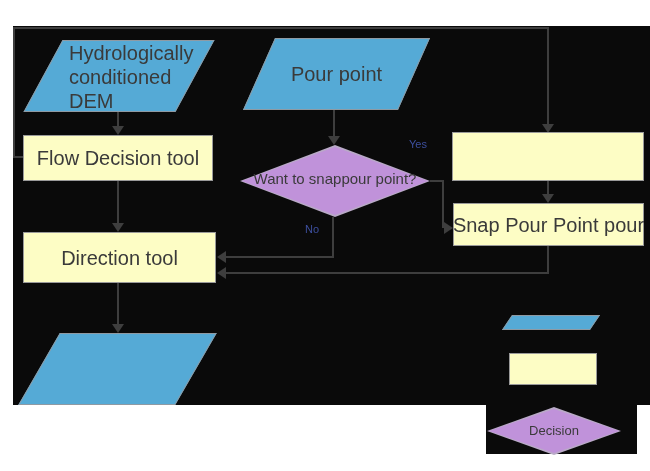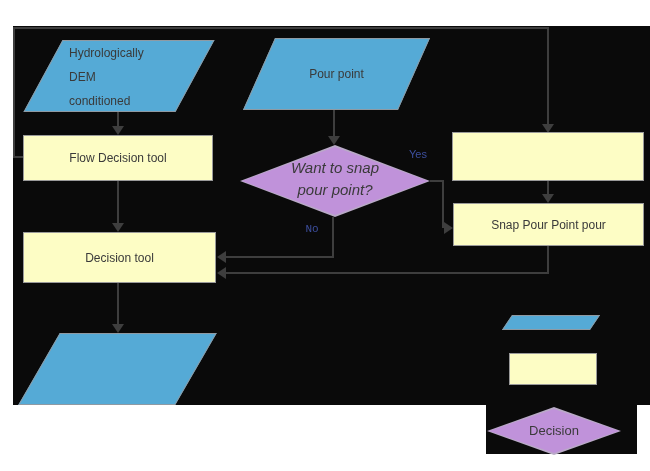--- a/index.html
+++ b/index.html
@@ -19,22 +19,22 @@
   .arr-left{border-top:6px solid transparent;border-bottom:6px solid transparent;border-right:9px solid #3e3e3e;}
   .arr-right{border-top:6px solid transparent;border-bottom:6px solid transparent;border-left:9px solid #3e3e3e;}
 
   
   .para{position:absolute;background:#55aad6;border:1px solid #8f9aa3;box-sizing:border-box;}
   .proc{position:absolute;background:#fdfdc5;border:1px solid #9a9a9a;box-sizing:border-box;}
   .dmd-outer{position:absolute;background:#b9aac7;clip-path:polygon(50% 0,100% 50%,50% 100%,0 50%);}
   .dmd-inner{position:absolute;inset:2px;background:#c092da;clip-path:polygon(50% 0,100% 50%,50% 100%,0 50%);}
 
   .lbl{position:absolute;display:flex;align-items:center;justify-content:center;
-       font-size:12px;line-height:20px;white-space:nowrap;}
-  .lbl-col{flex-direction:column;font-style:italic;}
+       font-size:20px;line-height:20px;white-space:nowrap;}
+  .lbl-col{flex-direction:row;}
   .lbl-left{justify-content:flex-start;text-align:left;white-space:normal;display:block;}
   .lbl-sm{font-size:13px;}
   .edge-lbl{position:absolute;display:flex;align-items:center;justify-content:center;
        font-size:11px;color:#3d4f9e;}
 </style>
 </head>
 <body>
 
 <div class="page" style="background: rgb(255, 255, 255); color: rgb(58, 58, 58);">
 
@@ -70,22 +70,22 @@
 
   <div class="seg" style="left: 117px; top: 181px; width: 2px; height: 43px; background: rgb(62, 62, 62);"></div>
   <div class="arr arr-down" style="left: 112px; top: 223px; border-top-color: rgb(62, 62, 62);"></div>
 
   <div class="seg" style="left: 117px; top: 283px; width: 2px; height: 42px; background: rgb(62, 62, 62);"></div>
   <div class="arr arr-down" style="left: 112px; top: 324px; border-top-color: rgb(62, 62, 62);"></div>
 
   <div class="para" style="left: 43px; top: 40px; width: 152px; height: 72px; transform: skewX(-28.5deg); background: rgb(85, 170, 214); border-color: rgb(143, 154, 163);"></div>
   <div class="lbl lbl-left" style="left:62px;top:41px;width:150px;height:72px;line-height:24px;padding-left:7px">
     <div>Hydrologically</div>
+    <div>conditioned</div>
     <div>DEM</div>
-    <div>conditioned</div>
   </div>
 
   <div class="para" style="left: 259px; top: 38px; width: 155px; height: 72px; transform: skewX(-24deg); background: rgb(85, 170, 214); border-color: rgb(143, 154, 163);"></div>
   <div class="lbl" style="left:259px;top:38px;width:155px;height:72px">Pour point</div>
 
   <div class="proc" style="left: 23px; top: 135px; width: 190px; height: 46px; background: rgb(253, 253, 197); border-color: rgb(154, 154, 154);"></div>
   <div class="lbl" style="left:23px;top:135px;width:190px;height:46px">Flow Decision tool</div>
 
   <div class="proc" style="left: 452px; top: 132px; width: 192px; height: 49px; background: rgb(253, 253, 197); border-color: rgb(154, 154, 154);"></div>
 
@@ -94,26 +94,26 @@
   </div>
   <div class="lbl lbl-col" style="left:240px;top:143px;width:190px;height:72px;font-size:15px;line-height:22px">
     <div>Want to snap</div>
     <div>pour point?</div>
   </div>
 
   <div class="proc" style="left: 453px; top: 203px; width: 191px; height: 43px; background: rgb(253, 253, 197); border-color: rgb(154, 154, 154);"></div>
   <div class="lbl" style="left:453px;top:203px;width:191px;height:43px">Snap Pour Point pour</div>
 
   <div class="proc" style="left: 23px; top: 232px; width: 193px; height: 51px; background: rgb(253, 253, 197); border-color: rgb(154, 154, 154);"></div>
-  <div class="lbl" style="left:23px;top:232px;width:193px;height:51px">Decision tool</div>
+  <div class="lbl" style="left:23px;top:232px;width:193px;height:51px">Direction tool</div>
 
   <div class="para" style="left: 39px; top: 333px; width: 157px; height: 72px; transform: skewX(-30deg); background: rgb(85, 170, 214); border-color: rgb(143, 154, 163);"></div>
 
-  <div class="edge-lbl" style="left: 403px; top: 147px; width: 30px; height: 14px; color: rgb(61, 79, 158);">Yes</div>
-  <div class="edge-lbl" style="left: 297px; top: 222px; width: 30px; height: 14px; color: rgb(61, 79, 158); font-family: Liberation Mono, monospace;">No</div>
+  <div class="edge-lbl" style="left: 403px; top: 137px; width: 30px; height: 14px; color: rgb(61, 79, 158);">Yes</div>
+  <div class="edge-lbl" style="left: 297px; top: 222px; width: 30px; height: 14px; color: rgb(61, 79, 158);">No</div>
 
   <div class="para" style="left: 507px; top: 315px; width: 88px; height: 15px; transform: skewX(-34deg); background: rgb(85, 170, 214); border-color: rgb(143, 154, 163);"></div>
 
   <div class="proc" style="left: 509px; top: 353px; width: 88px; height: 32px; background: rgb(253, 253, 197); border-color: rgb(154, 154, 154);"></div>
 
   <div class="dmd-outer" style="left: 487px; top: 407px; width: 134px; height: 48px; background: rgb(185, 170, 199);">
     <div class="dmd-inner" style="background: rgb(192, 146, 218);"></div>
   </div>
   <div class="lbl lbl-sm" style="left:487px;top:407px;width:134px;height:48px">Decision</div>
 

